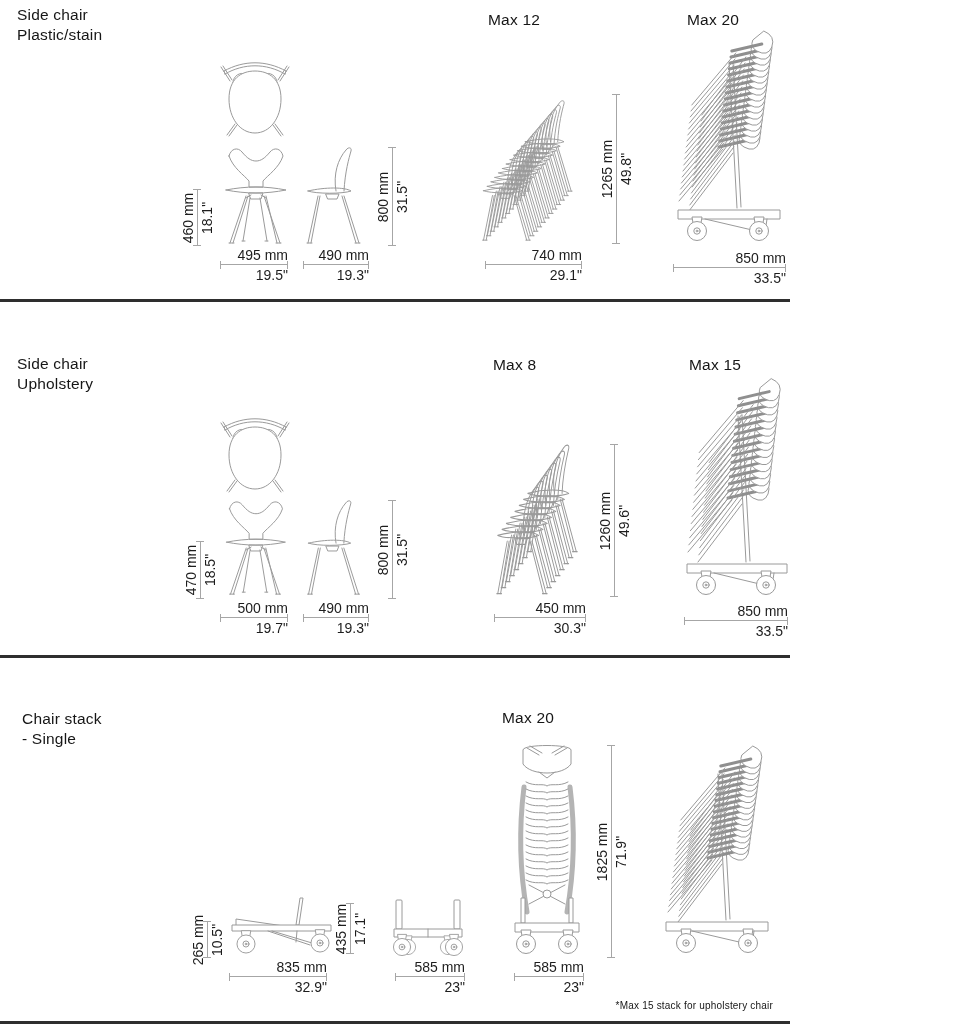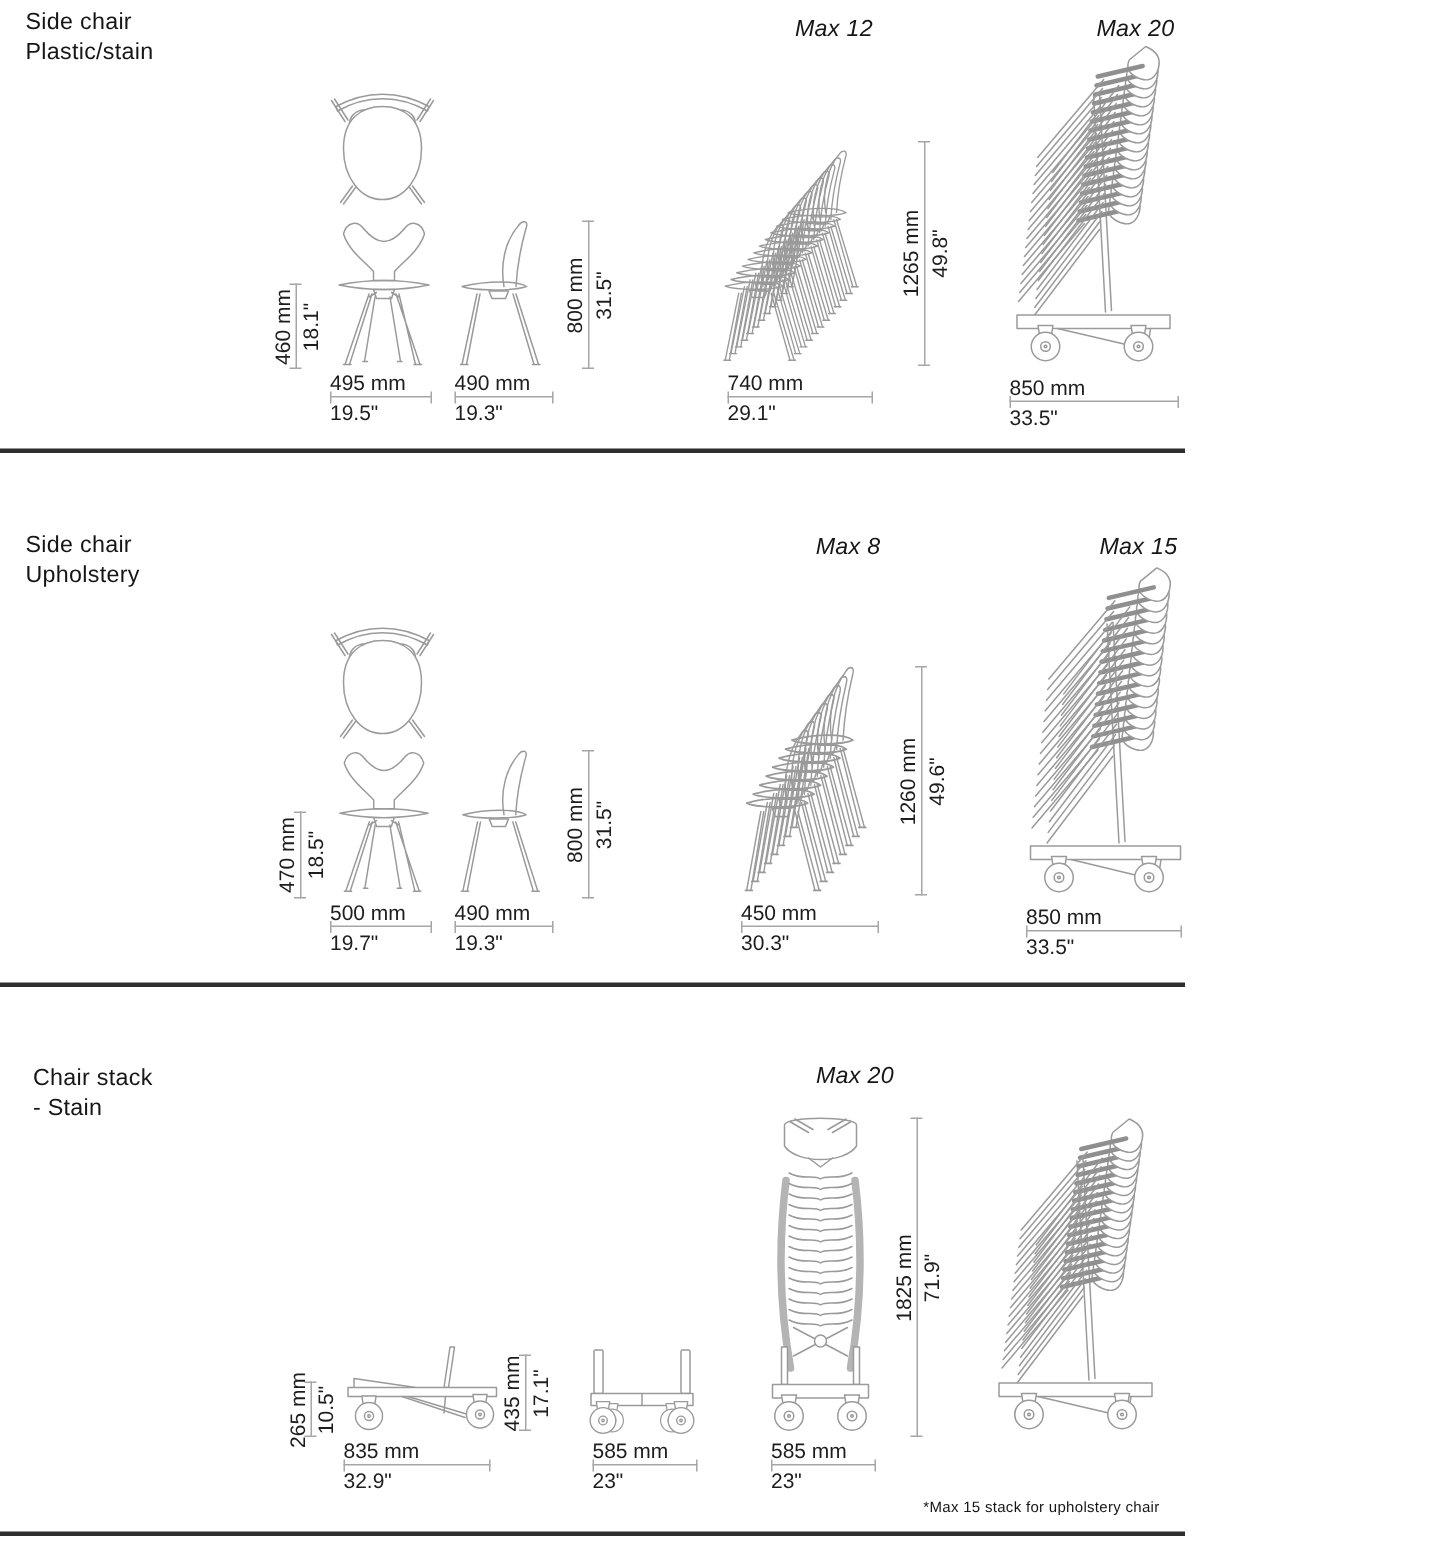--- a/index.html
+++ b/index.html
@@ -2,29 +2,29 @@
 <html><head>
 <meta charset="utf-8">
 <style>
   html,body{margin:0;padding:0;background:#fff;}
   .page{
     position:relative;width:790px;height:1034px;background:#fff;overflow:hidden;
     font-family:"Liberation Sans", sans-serif;color:#1d1d1d;
   }
   .sep{position:absolute;left:0;width:945px;height:2.5px;background:#2e2e2e;}
   .sec-title{position:absolute;font-size:15.5px;line-height:19.5px;letter-spacing:.2px;color:#161616;}
-  .max-label{position:absolute;font-size:15.5px;letter-spacing:.2px;color:#161616;text-align:right;font-style:italic;}
+  .max-label{position:absolute;font-size:15.5px;letter-spacing:.2px;color:#161616;text-align:left;}
   .footnote{position:absolute;font-size:10px;letter-spacing:.2px;color:#161616;}
   svg{position:absolute;overflow:visible;}
   svg .ln{fill:none;stroke:#9a9a9a;stroke-width:1;stroke-linecap:round;stroke-linejoin:round;}
   svg .fw{fill:#fff;stroke:#9a9a9a;stroke-width:1;stroke-linejoin:round;}
   svg .thick{fill:none;stroke:#8f8f8f;stroke-width:3;stroke-linecap:round;}
   svg .band{fill:none;stroke:#b4b4b4;stroke-width:5;stroke-linecap:round;}
   
-  .hdim{position:absolute;font-size:14px;line-height:14px;text-align:left;color:#1d1d1d;}
+  .hdim{position:absolute;font-size:14px;line-height:14px;text-align:right;color:#1d1d1d;}
   .hdim .mm{display:block;padding-bottom:2px;white-space:nowrap;}
   .hdim .in{display:block;padding-top:3px;white-space:nowrap;}
   .hline{position:relative;height:1px;background:#a6a6a6;}
   .hline::before,.hline::after{content:"";position:absolute;top:-3.5px;width:1px;height:8px;background:#a6a6a6;}
   .hline::before{left:0}.hline::after{right:0}
   
   .vdim{position:absolute;width:44px;}
   .vline{position:absolute;left:21.5px;top:0;bottom:0;width:1px;background:#a6a6a6;}
   .vline::before,.vline::after{content:"";position:absolute;left:-3.5px;width:8px;height:1px;background:#a6a6a6;}
   .vline::before{top:0}.vline::after{bottom:0}
@@ -271,21 +271,21 @@
   <div class="vdim" style="left:802px;top:377px;height:221px">
     <div class="vline"></div>
     <span class="mm">1800 mm</span>
     <span class="in">70.9"</span>
   </div>
 
   <div class="sep" style="top:655px"></div>
 
   <div class="sec-title" style="left:22px;top:709px">
     <div>Chair stack</div>
-    <div>- Stain</div>
+    <div>- Single</div>
   </div>
 
   <svg style="left:228px;top:895px" width="108" height="65" viewBox="0 0 108 65">
     <path class="fw" d="M72,3 L75,3 L71,30 L68,30 Z"></path>
     <path class="fw" d="M8,24 L56,31 L56,35 L8,31 Z"></path>
     <rect class="fw" x="4" y="30" width="99" height="6"></rect>
     <path class="ln" d="M69,36 L68,47 M40,36 L82,50 M44,36 L84,48"></path>
     <use href="#g-caster" transform="translate(18,49) scale(0.95)"></use>
     <use href="#g-caster" transform="translate(92,48) scale(0.95)"></use>
   </svg>

